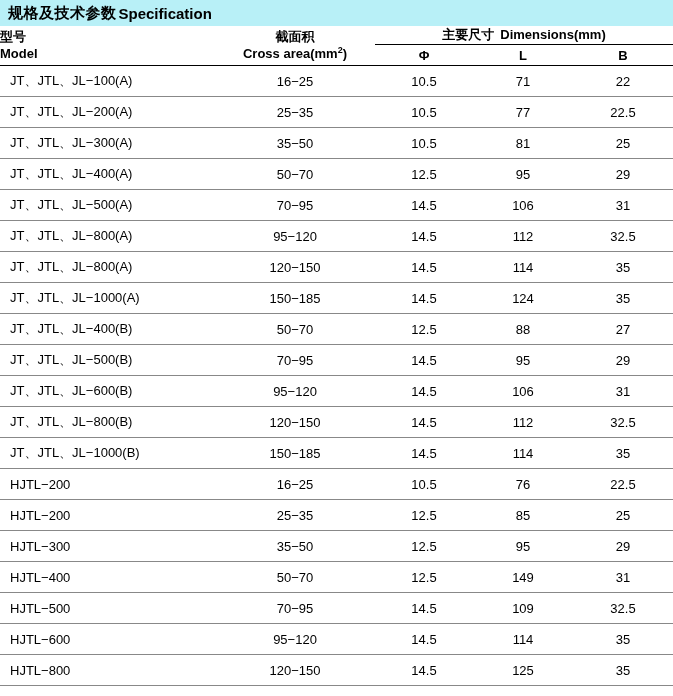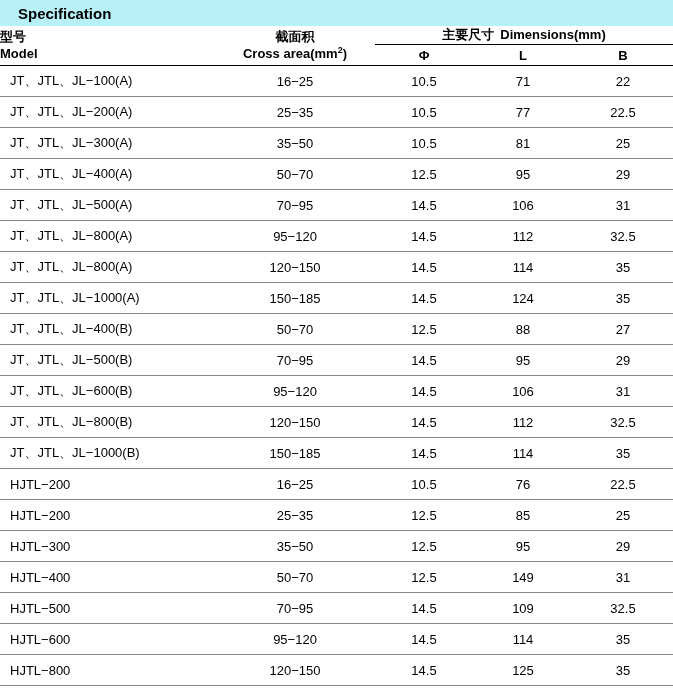--- a/index.html
+++ b/index.html
@@ -28,21 +28,21 @@
     box-sizing: border-box;
   }
   .title-cn {
     font-size: 15px;
     font-weight: bold;
     letter-spacing: 0.5px;
   }
   .title-en {
     font-size: 15px;
     font-weight: bold;
-    margin-left: 10px;
+    margin-left: 2px;
   }
   
   table.spec {
     width: 673px;
     border-collapse: collapse;
     table-layout: fixed;
   }
   table.spec col.c-model { width: 215px; }
   table.spec col.c-area  { width: 160px; }
   table.spec col.c-phi   { width: 98px; }
@@ -103,20 +103,21 @@
     border-bottom: none;
   }
   sup { font-size: 9px; }
 </style>
 </head>
 <body>
 
 <div class="page">
 
   <div class="title-bar">
+    <span class="title-cn">规格及技术参数</span>
     <span class="title-en">Specification</span>
   </div>
 
   <table class="spec">
     <colgroup>
       <col class="c-model">
       <col class="c-area">
       <col class="c-phi">
       <col class="c-l">
       <col class="c-b">

